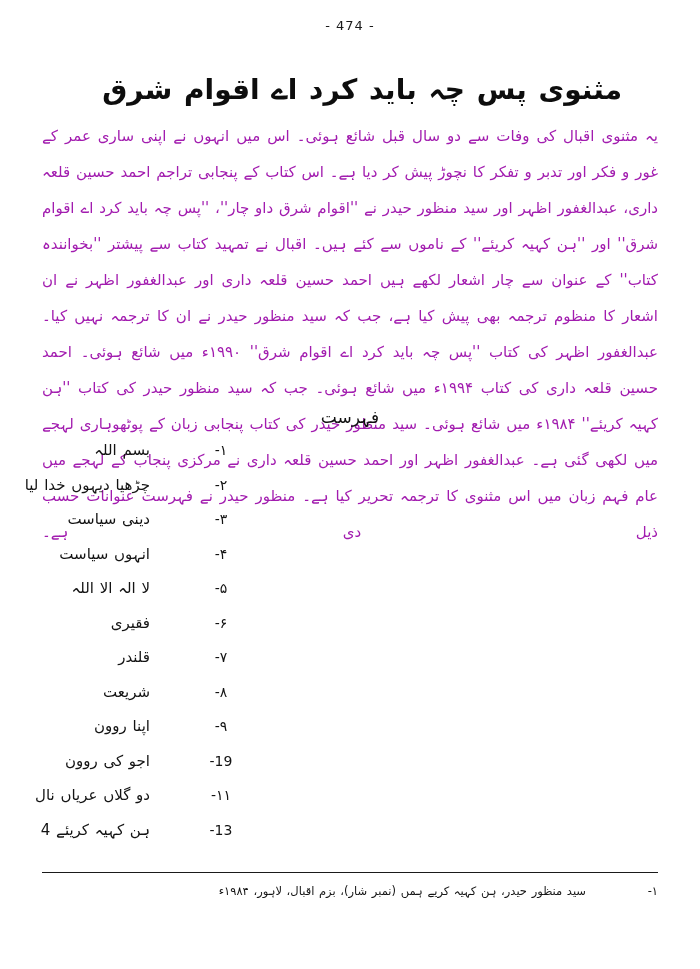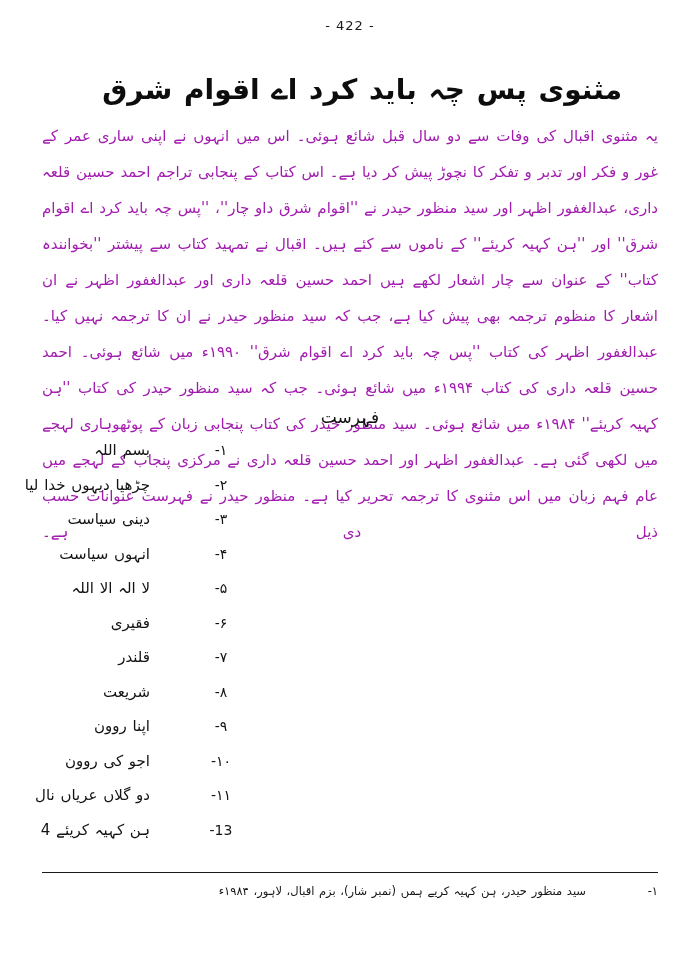--- a/index.html
+++ b/index.html
@@ -150,21 +150,21 @@
     flex: 1 1 auto;
     padding-right: 38px;
     word-spacing: 1px;
   }
 </style>
 </head>
 <body>
 
 <div class="page">
 
-  <div class="folio">- 422 -</div>
+  <div class="folio">- 474 -</div>
 
   <h1 class="title">مثنوی پس چہ باید کرد اے اقوام شرق</h1>
 
   <div class="body-block">
     <p>یہ مثنوی اقبال کی وفات سے دو سال قبل شائع ہوئی۔ اس میں انہوں نے اپنی ساری عمر کے غور و فکر اور تدبر و تفکر کا نچوڑ پیش کر دیا ہے۔ اس کتاب کے پنجابی تراجم احمد حسین قلعہ داری، عبدالغفور اظہر اور سید منظور حیدر نے ''اقوام شرق داو چار''، ''پس چہ باید کرد اے اقوام شرق'' اور ''ہن کہیہ کریئے'' کے ناموں سے کئے ہیں۔ اقبال نے تمہید کتاب سے پیشتر ''بخوانندہ کتاب'' کے عنوان سے چار اشعار لکھے ہیں احمد حسین قلعہ داری اور عبدالغفور اظہر نے ان اشعار کا منظوم ترجمہ بھی پیش کیا ہے، جب کہ سید منظور حیدر نے ان کا ترجمہ نہیں کیا۔ عبدالغفور اظہر کی کتاب ''پس چہ باید کرد اے اقوام شرق'' ۱۹۹۰ء میں شائع ہوئی۔ احمد حسین قلعہ داری کی کتاب ۱۹۹۴ء میں شائع ہوئی۔ جب کہ سید منظور حیدر کی کتاب ''ہن کہیہ کریئے'' ۱۹۸۴ء میں شائع ہوئی۔ سید منظور حیدر کی کتاب پنجابی زبان کے پوٹھوہاری لہجے میں لکھی گئی ہے۔ عبدالغفور اظہر اور احمد حسین قلعہ داری نے مرکزی پنجاب کے لہجے میں عام فہم زبان میں اس مثنوی کا ترجمہ تحریر کیا ہے۔ منظور حیدر نے فہرست عنوانات حسب ذیل دی ہے۔</p>
   </div>
 
   <div class="contents-heading">فہرست</div>
 
   <ul class="contents-list">
@@ -198,21 +198,21 @@
     </li>
     <li class="contents-row">
       <span class="row-num">۸-</span>
       <span class="row-label">شریعت</span>
     </li>
     <li class="contents-row">
       <span class="row-num">۹-</span>
       <span class="row-label">اپنا روون</span>
     </li>
     <li class="contents-row">
-      <span class="row-num">۱۰-</span>
+      <span class="row-num">19-</span>
       <span class="row-label">اجو کی روون</span>
     </li>
     <li class="contents-row">
       <span class="row-num">۱۱-</span>
       <span class="row-label">دو گلاں عریاں نال</span>
     </li>
     <li class="contents-row">
       <span class="row-num">13-</span>
       <span class="row-label">ہن کہیہ کریئے 4</span>
     </li>

